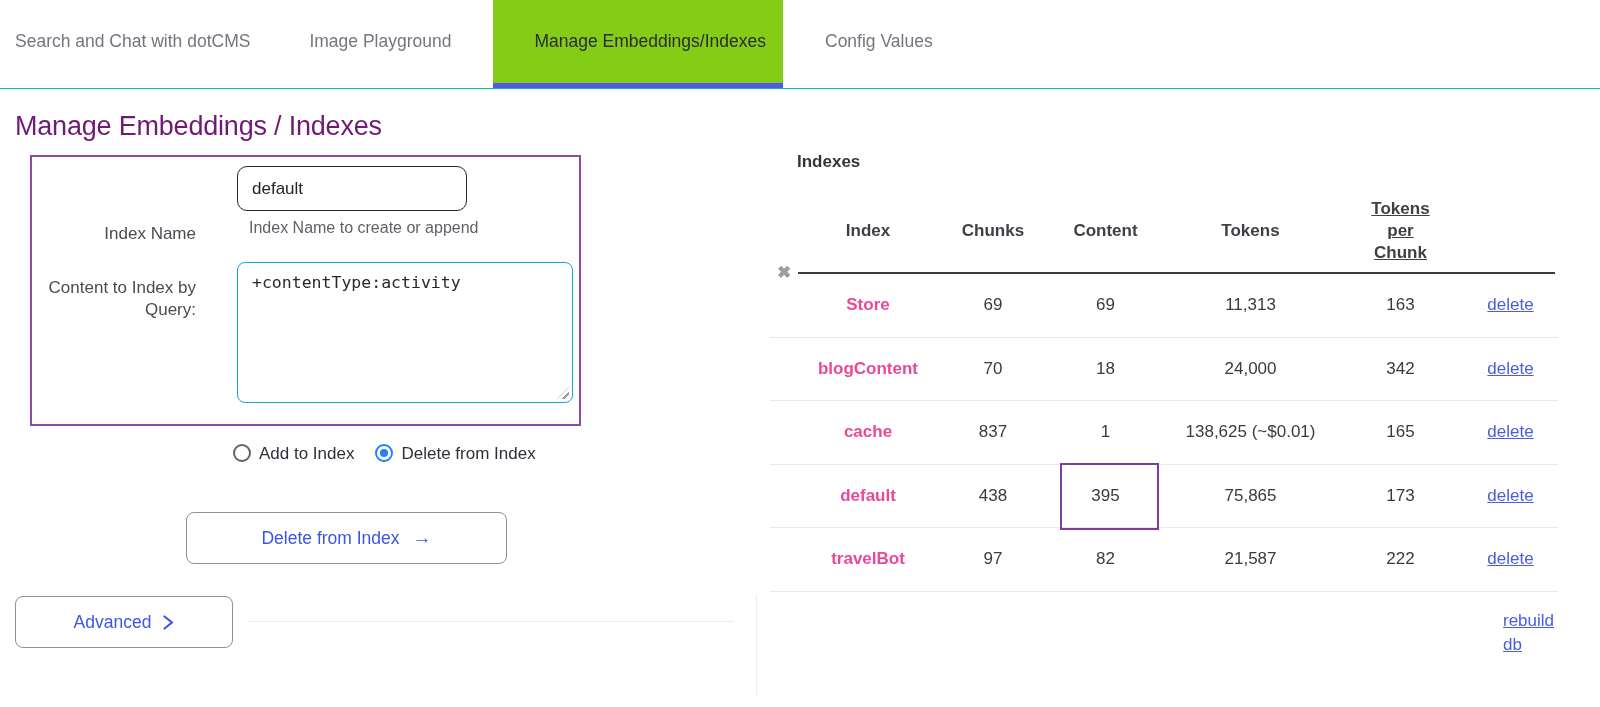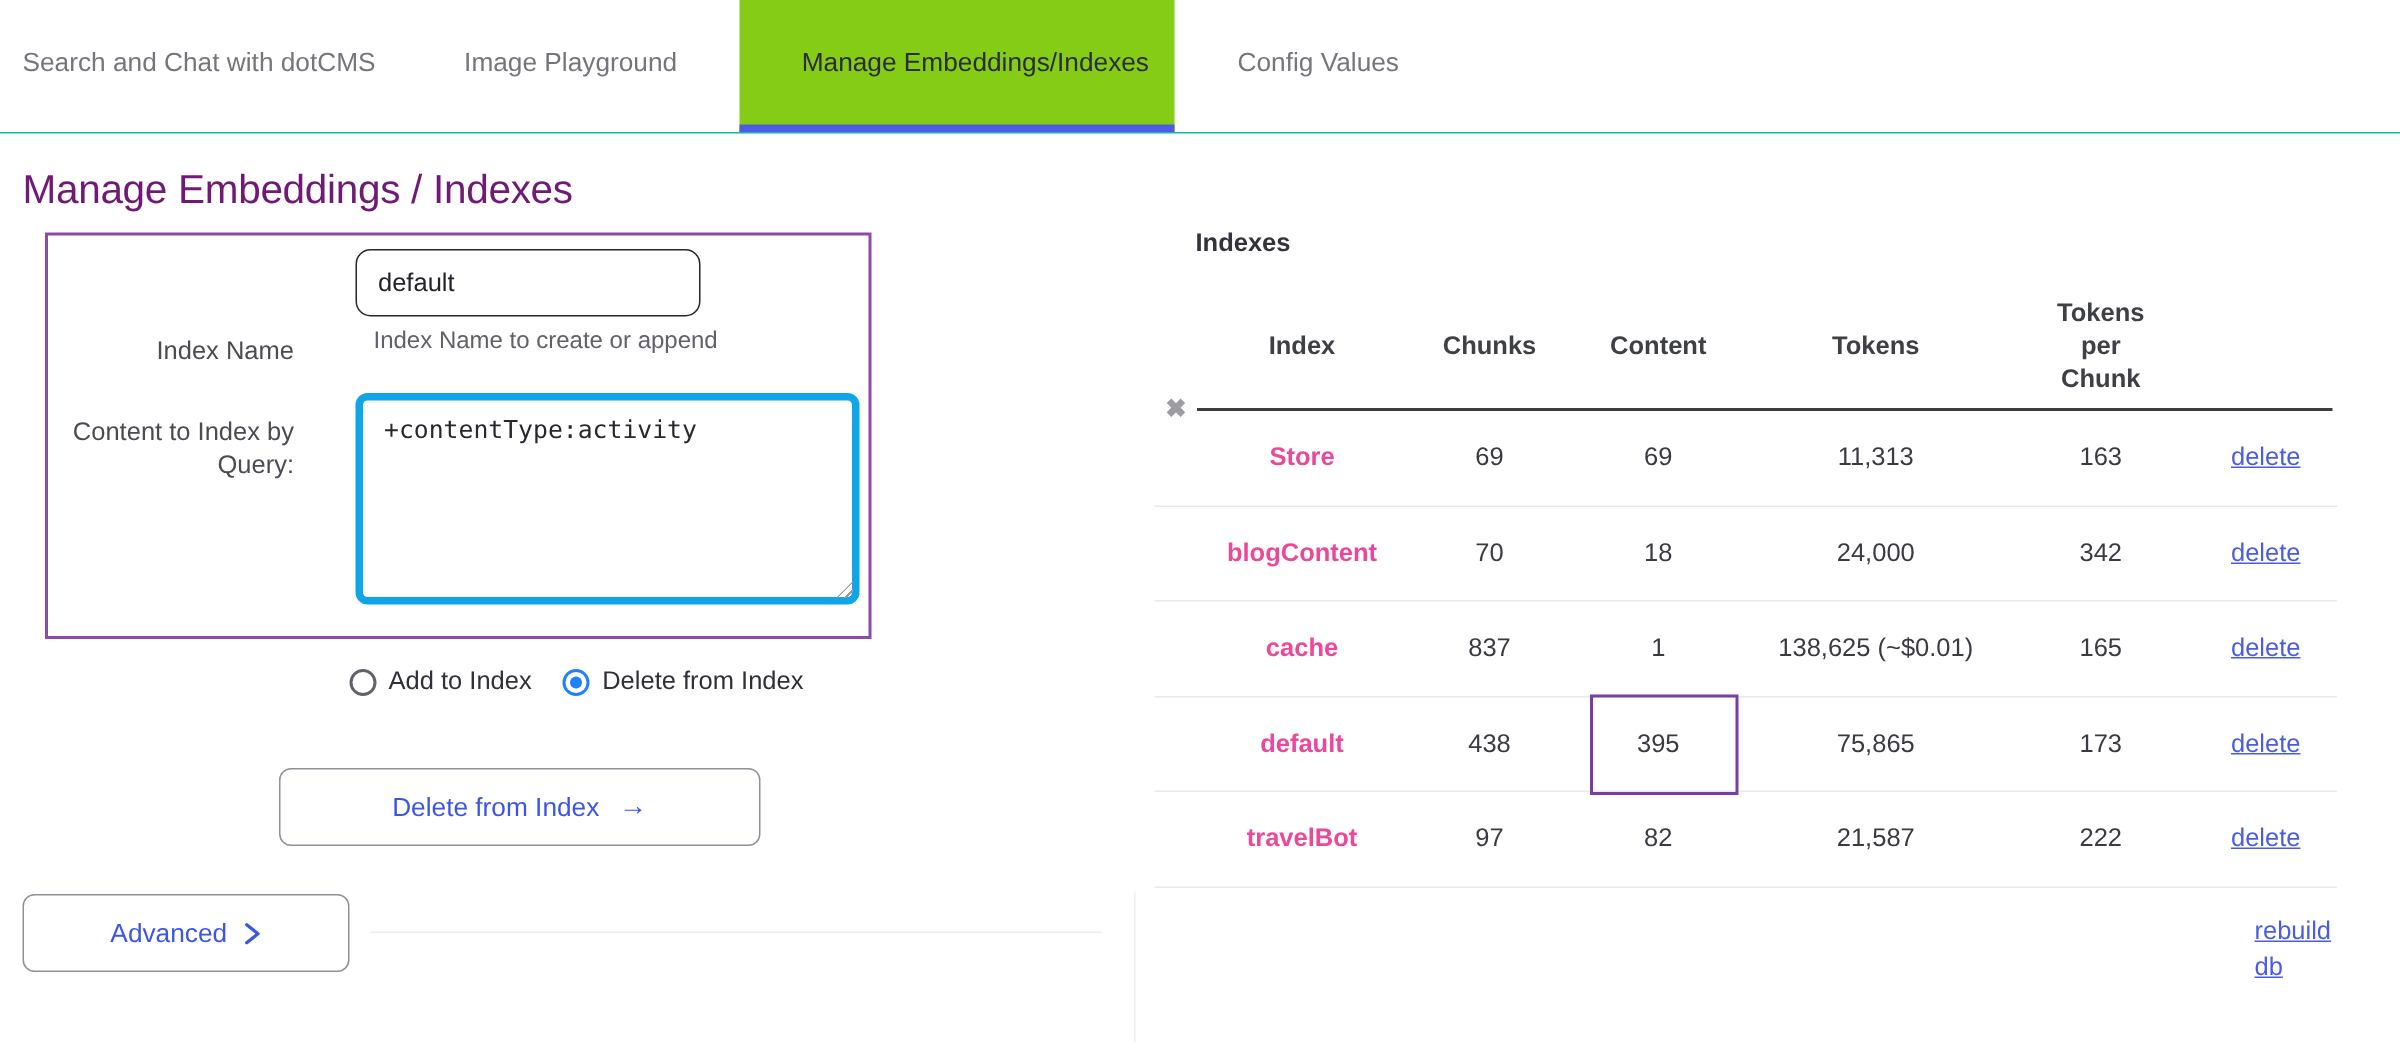--- a/index.html
+++ b/index.html
@@ -22,30 +22,30 @@
   .form-box{position:absolute;left:30px;top:66px;width:551px;height:271px;
     border:2px solid #8a4bab;box-sizing:border-box;}
   .flabel{position:absolute;left:4px;top:24px;width:160px;text-align:right;font-size:17px;color:#4b4c53;margin-top:43px;}
   .index-input{position:absolute;left:205px;top:9px;width:230px;height:45px;box-sizing:border-box;
     border:1.5px solid #26262b;border-radius:10px;padding:0 0 0 14px;font-size:17px;
     font-family:"Liberation Sans",sans-serif;color:#232429;outline:none;background:#fff;}
   .fhelper{position:absolute;left:217px;top:62px;font-size:16px;color:#61616a;}
   .qlabel{position:absolute;left:4px;top:120px;width:160px;text-align:right;font-size:17px;
     color:#4b4c53;line-height:22px;}
   .ta-wrap{position:absolute;left:205px;top:105px;width:336px;height:141px;}
-  .query-ta{width:100%;height:100%;box-sizing:border-box;border:5px solid #0ea5e9;border-radius:8px;
+  .query-ta{width:100%;height:100%;box-sizing:border-box;border:1px solid #0ea5e9;border-radius:8px;
     padding:9px 14px;font-family:"DejaVu Sans Mono",monospace;font-size:16.5px;color:#27282e;
     resize:none;outline:none;background:#fff;line-height:22px;}
   .grip{position:absolute;right:4px;bottom:4px;width:12px;height:12px;cursor:nwse-resize;
     background:repeating-linear-gradient(135deg,transparent 0 3px,#9a9aa1 3px 4.5px);
     clip-path:polygon(100% 0,100% 100%,0 100%);}
 
   
   .radios{position:absolute;left:233px;top:355px;display:flex;align-items:center;}
-  .radio-item{display:flex;align-items:flex-end;margin-right:21px;cursor:pointer;}
+  .radio-item{display:flex;align-items:flex-start;margin-right:21px;cursor:pointer;}
   .radio-circle{width:18px;height:18px;border-radius:50%;border:2px solid #62626a;
     box-sizing:border-box;position:relative;background:#fff;flex:0 0 auto;}
   .radio-circle.checked{border-color:#2180ff;}
   .radio-circle.checked::after{content:"";position:absolute;left:50%;top:50%;width:8px;height:8px;
     border-radius:50%;background:#2180ff;transform:translate(-50%,-50%);}
   .radio-label{margin-left:8px;font-size:17px;color:#2f3038;}
 
   
   .btn{position:absolute;display:flex;align-items:center;justify-content:center;
     border:1px solid #8f9099;border-radius:8px;box-sizing:border-box;background:#fff;
@@ -57,21 +57,21 @@
 
   .hline{position:absolute;left:247px;top:532px;width:487px;height:1px;background:#ededf1;}
   .vline{position:absolute;left:756px;top:506px;width:1px;height:100px;background:#ededf1;}
 
   
   .tbl-title{position:absolute;left:797px;top:63px;font-size:17px;font-weight:700;color:#33343b;}
   .tbl{position:absolute;left:770px;top:101px;width:788px;--cols:28px 140px 110px 115px 175px 125px 95px;
     font-size:17px;color:#3a3b42;}
   .thead{display:grid;grid-template-columns:var(--cols);align-items:center;height:82px;}
   .th{text-align:center;font-weight:700;color:#3f4046;line-height:22px;}
-  .th-wrap{display:inline-block;max-width:84px;}
+  .th-wrap{display:inline-block;max-width:84px;text-decoration:underline;}
   .tdivider{position:relative;height:2px;}
   .dline{position:absolute;left:28px;right:3px;top:0;height:2px;background:#3e3e42;}
   .xicon{position:absolute;left:0;top:-9px;width:28px;text-align:center;font-size:17px;
     color:#9c9ca2;font-weight:700;line-height:20px;cursor:pointer;}
   .trow{display:grid;grid-template-columns:var(--cols);align-items:center;height:63.5px;
     border-bottom:1px solid #e9e9ec;box-sizing:border-box;}
   .td{text-align:center;position:relative;}
   .tname{font-weight:700;color:#ec4899;}
   .td.hl::after{content:"";position:absolute;left:12px;right:4px;top:-23px;bottom:-24px;
     border:2px solid #7b3da2;pointer-events:none;}

